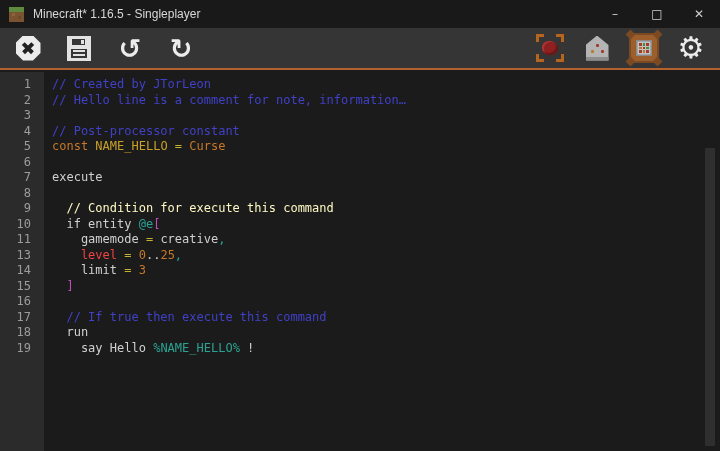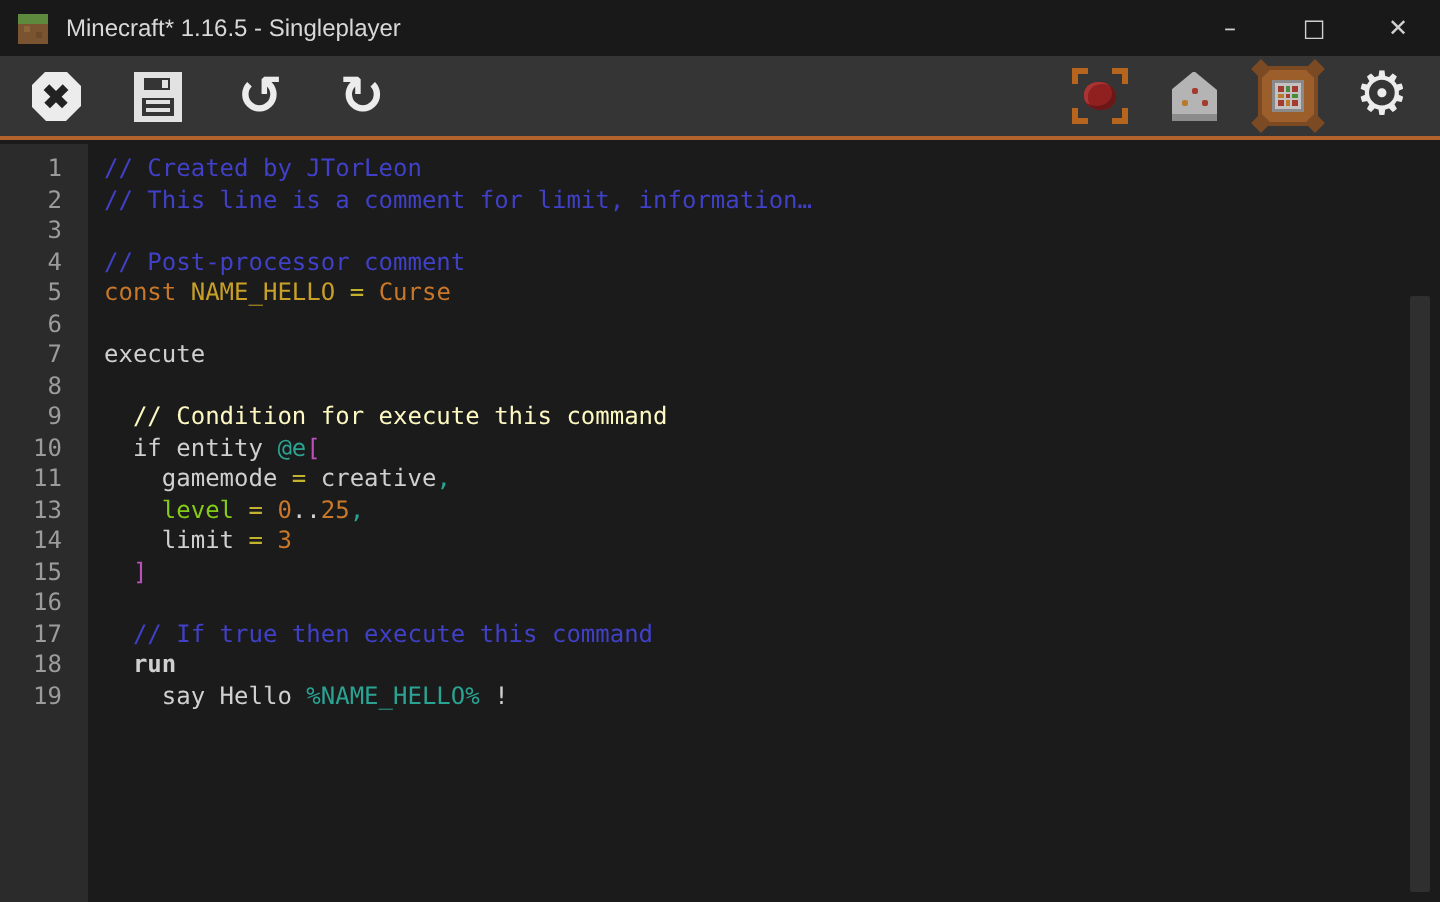--- a/index.html
+++ b/index.html
@@ -171,29 +171,29 @@
 
   <div class="editor">
     <div class="gutter-bg"></div>
     <div class="rows">
         <div class="row">
           <div class="ln">1</div>
           <div class="code"><span style="color: rgb(64, 64, 200);">// Created by JTorLeon</span></div>
         </div>
         <div class="row">
           <div class="ln">2</div>
-          <div class="code"><span style="color: rgb(64, 64, 200);">// This line is a comment for limit, information…</span></div>
+          <div class="code"><span style="color: rgb(64, 64, 200);">// Hello line is a comment for note, information…</span></div>
         </div>
         <div class="row">
           <div class="ln">3</div>
           <div class="code"></div>
         </div>
         <div class="row">
           <div class="ln">4</div>
-          <div class="code"><span style="color: rgb(64, 64, 200);">// Post-processor comment</span></div>
+          <div class="code"><span style="color: rgb(64, 64, 200);">// Post-processor constant</span></div>
         </div>
         <div class="row">
           <div class="ln">5</div>
           <div class="code"><span style="color: rgb(200, 120, 40);">const </span><span style="color: rgb(200, 160, 40);">NAME_HELLO</span><span style="color: rgb(208, 208, 208);"> </span><span style="color: rgb(195, 179, 46);">=</span><span style="color: rgb(208, 208, 208);"> </span><span style="color: rgb(200, 120, 40);">Curse</span></div>
         </div>
         <div class="row">
           <div class="ln">6</div>
           <div class="code"></div>
         </div>
         <div class="row">
@@ -211,41 +211,41 @@
         <div class="row">
           <div class="ln">10</div>
           <div class="code"><span style="color: rgb(208, 208, 208);">  if entity </span><span style="color: rgb(43, 163, 147);">@e</span><span style="color: rgb(187, 79, 187);">[</span></div>
         </div>
         <div class="row">
           <div class="ln">11</div>
           <div class="code"><span style="color: rgb(208, 208, 208);">    gamemode </span><span style="color: rgb(195, 179, 46);">=</span><span style="color: rgb(208, 208, 208);"> creative</span><span style="color: rgb(43, 163, 147);">,</span></div>
         </div>
         <div class="row">
           <div class="ln">13</div>
-          <div class="code"><span style="color: #84cc16;">    level </span><span style="color: rgb(195, 179, 46);">=</span><span style="color: rgb(208, 208, 208);"> </span><span style="color: rgb(200, 120, 40);">0</span><span style="color: rgb(208, 208, 208);">..</span><span style="color: rgb(200, 120, 40);">25</span><span style="color: rgb(43, 163, 147);">,</span></div>
+          <div class="code"><span style="color: #ef4444;">    level </span><span style="color: rgb(195, 179, 46);">=</span><span style="color: rgb(208, 208, 208);"> </span><span style="color: rgb(200, 120, 40);">0</span><span style="color: rgb(208, 208, 208);">..</span><span style="color: rgb(200, 120, 40);">25</span><span style="color: rgb(43, 163, 147);">,</span></div>
         </div>
         <div class="row">
           <div class="ln">14</div>
           <div class="code"><span style="color: rgb(208, 208, 208);">    limit </span><span style="color: rgb(195, 179, 46);">=</span><span style="color: rgb(208, 208, 208);"> </span><span style="color: rgb(200, 120, 40);">3</span></div>
         </div>
         <div class="row">
           <div class="ln">15</div>
           <div class="code"><span style="color: rgb(187, 79, 187);">  ]</span></div>
         </div>
         <div class="row">
           <div class="ln">16</div>
           <div class="code"></div>
         </div>
         <div class="row">
           <div class="ln">17</div>
           <div class="code"><span style="color: rgb(64, 64, 200);">  // If true then execute this command</span></div>
         </div>
         <div class="row">
           <div class="ln">18</div>
-          <div class="code"><span style="color: rgb(208, 208, 208); font-weight: bold;">  run</span></div>
+          <div class="code"><span style="color: rgb(208, 208, 208);">  run</span></div>
         </div>
         <div class="row">
           <div class="ln">19</div>
           <div class="code"><span style="color: rgb(208, 208, 208);">    say Hello </span><span style="color: rgb(43, 163, 147);">%NAME_HELLO%</span><span style="color: rgb(208, 208, 208);"> !</span></div>
         </div>
       </div>
     <div class="scrollbar"></div>
 
   </div>
 

